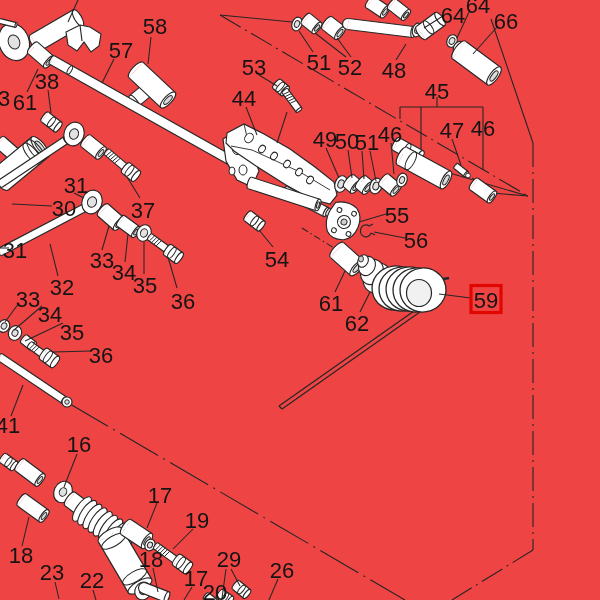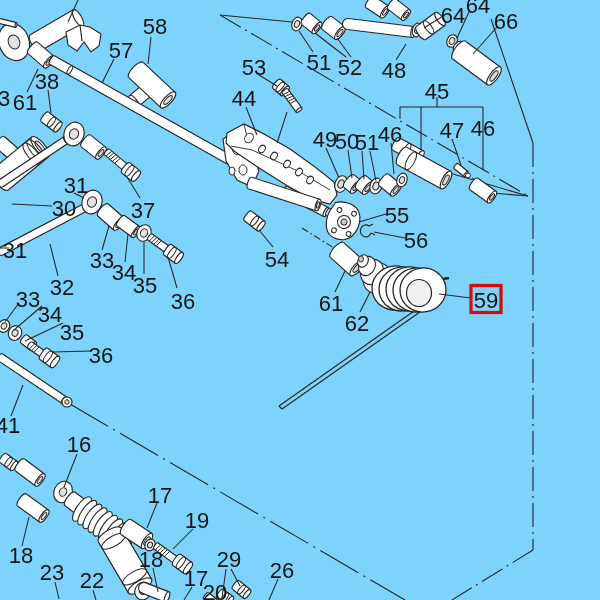--- a/index.html
+++ b/index.html
@@ -1,16 +1,16 @@
 <!DOCTYPE html>
 <html style="--hl: #e10600;"><head>
 <meta charset="utf-8">
 <style>
   html,body{margin:0;padding:0;background:#fff;}
-  .stage{position:relative;width:600px;height:600px;background:#7dd3fc;overflow:hidden;}
+  .stage{position:relative;width:600px;height:600px;background:#ef4444;overflow:hidden;}
   svg{position:absolute;left:0;top:0;}
   .lbl{font-family:"Liberation Sans",sans-serif;font-size:22px;font-weight:400;
        fill:#141414;text-anchor:middle;dominant-baseline:central;}
   .hlbox{fill:none;stroke:var(--hl,#e10600);stroke-width:3.2px;}
 </style>
 </head>
 <body>
 
 <div class="stage">
   <svg id="fig" width="600" height="600" viewBox="0 0 600 600">

